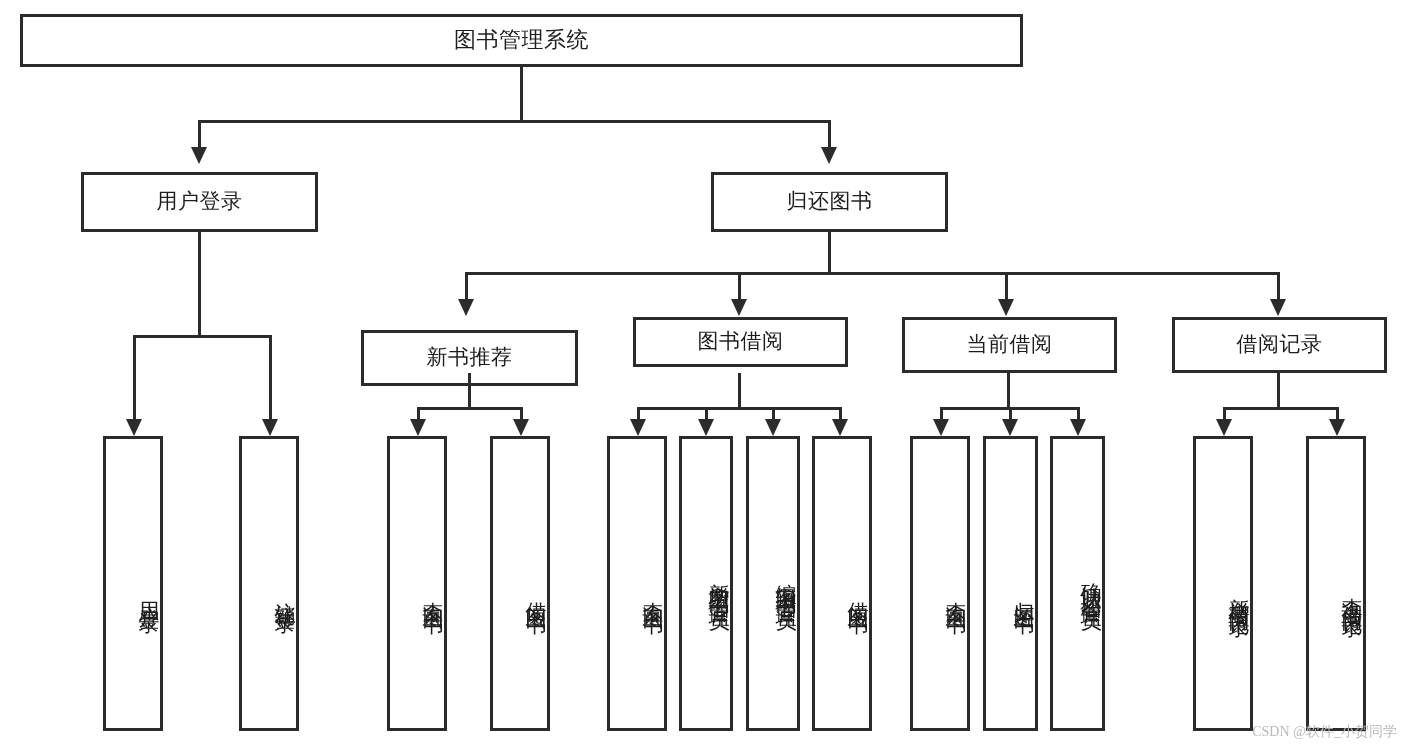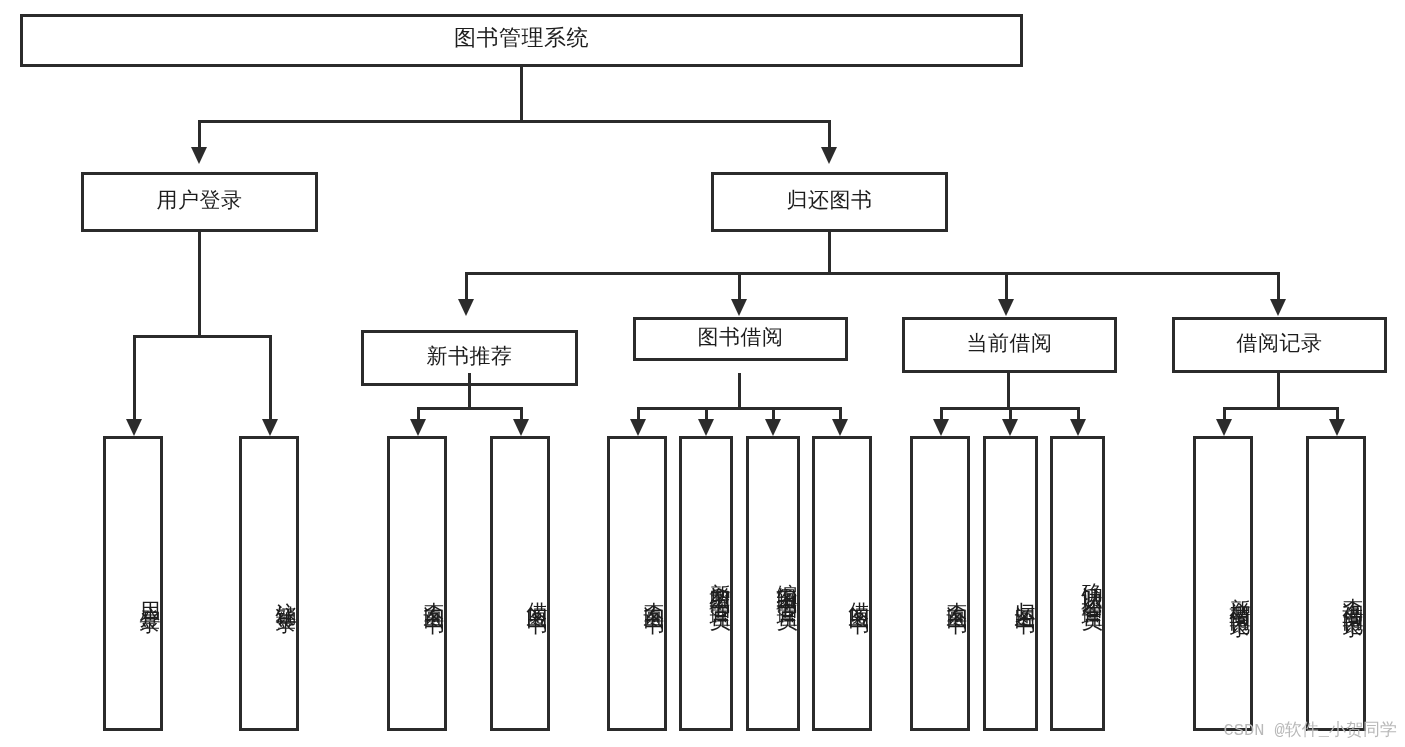--- a/index.html
+++ b/index.html
@@ -6,21 +6,21 @@
   html, body {
     margin: 0;
     padding: 0;
     background: #ffffff;
   }
   #canvas {
     position: relative;
     width: 1405px;
     height: 747px;
     background: #ffffff;
-    font-family: Liberation Mono, monospace;
+    font-family: Liberation Serif, serif;
     overflow: hidden;
   }
   
   .node {
     position: absolute;
     box-sizing: border-box;
     border: 3px solid #2b2b2b;
     background: #ffffff;
     display: flex;
     align-items: center;
@@ -64,21 +64,21 @@
     height: 0;
     border-left: 8px solid transparent;
     border-right: 8px solid transparent;
     border-top: 17px solid #2b2b2b;
   }
   
   .watermark {
     position: absolute;
     right: 8px;
     bottom: 6px;
-    font-size: 17px;
+    font-size: 14px;
     color: #b9b9b9;
     white-space: nowrap;
     user-select: none;
   }
 </style>
 </head>
 <body>
 
 <div id="canvas">
 
@@ -111,21 +111,21 @@
   <div class="arrow" style="left:458px; top:299px;"></div>
   <div class="vline" style="left:738px; top:272px; height:27px;"></div>
   <div class="arrow" style="left:731px; top:299px;"></div>
   <div class="vline" style="left:1005px; top:272px; height:27px;"></div>
   <div class="arrow" style="left:998px; top:299px;"></div>
   <div class="vline" style="left:1277px; top:272px; height:27px;"></div>
   <div class="arrow" style="left:1270px; top:299px;"></div>
 
   <div class="node h" style="left:361px; top:330px; width:217px; height:56px;">新书推荐</div>
 
-  <div class="node h" style="left:633px; top:317px; width:215px; height:44px;">图书借阅</div>
+  <div class="node h" style="left:633px; top:317px; width:215px; height:50px;">图书借阅</div>
 
   <div class="node h" style="left:1172px; top:317px; width:215px; height:56px;">借阅记录</div>
 
   <div class="node h" style="left:902px; top:317px; width:215px; height:56px;">当前借阅</div>
 
   <div class="vline" style="left:468px; top:373px; height:34px;"></div>
   <div class="hline" style="left:417px; top:407px; width:106px;"></div>
   <div class="vline" style="left:417px; top:407px; height:12px;"></div>
   <div class="arrow" style="left:410px; top:419px;"></div>
   <div class="vline" style="left:520px; top:407px; height:12px;"></div>

